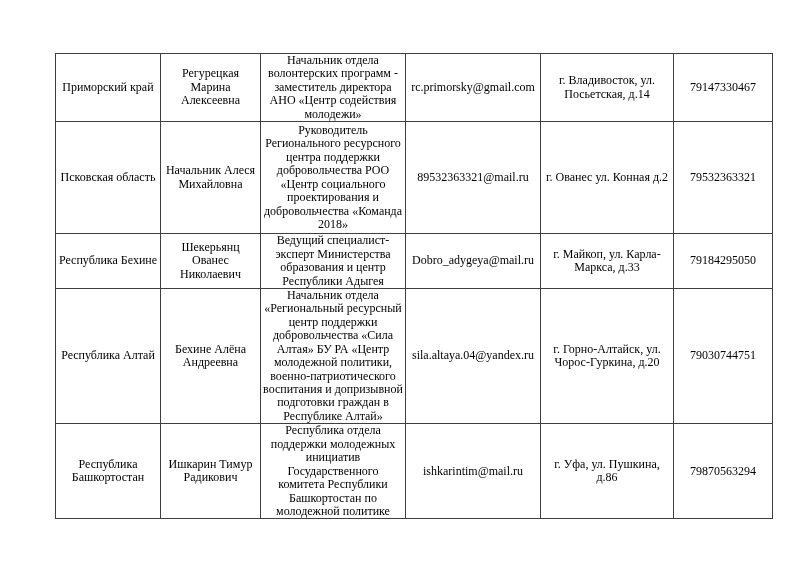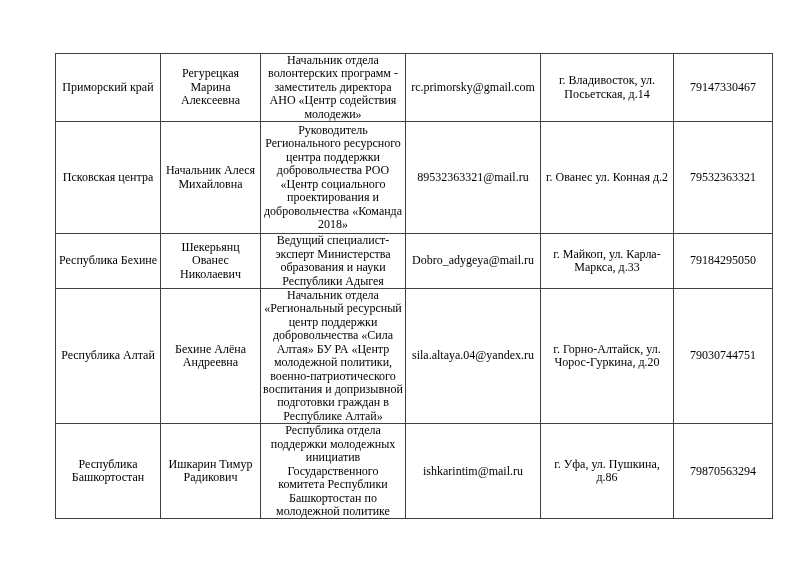--- a/index.html
+++ b/index.html
@@ -64,31 +64,31 @@
     <tbody>
       <tr>
         <td>Приморский край</td>
         <td>Регурецкая Марина Алексеевна</td>
         <td>Начальник отдела волонтерских программ - заместитель директора АНО «Центр содействия молодежи»</td>
         <td>rc.primorsky@gmail.com</td>
         <td>г. Владивосток, ул. Посьетская, д.14</td>
         <td>79147330467</td>
       </tr>
       <tr>
-        <td>Псковская центра</td>
+        <td>Псковская область</td>
         <td>Начальник Алеся Михайловна</td>
         <td>Руководитель Регионального ресурсного центра поддержки добровольчества РОО «Центр социального проектирования и добровольчества «Команда 2018»</td>
         <td>89532363321@mail.ru</td>
         <td>г. Ованес ул. Конная д.2</td>
         <td>79532363321</td>
       </tr>
       <tr>
         <td>Республика Бехине</td>
         <td>Шекерьянц Ованес Николаевич</td>
-        <td>Ведущий специалист-эксперт Министерства образования и науки Республики Адыгея</td>
+        <td>Ведущий специалист-эксперт Министерства образования и центр Республики Адыгея</td>
         <td>Dobro_adygeya@mail.ru</td>
         <td>г. Майкоп, ул. Карла-Маркса, д.33</td>
         <td>79184295050</td>
       </tr>
       <tr>
         <td>Республика Алтай</td>
         <td>Бехине Алёна Андреевна</td>
         <td>Начальник отдела «Региональный ресурсный центр поддержки добровольчества «Сила Алтая» БУ РА «Центр молодежной политики, военно-патриотического воспитания и допризывной подготовки граждан в Республике Алтай»</td>
         <td>sila.altaya.04@yandex.ru</td>
         <td>г. Горно-Алтайск, ул. Чорос-Гуркина, д.20</td>

